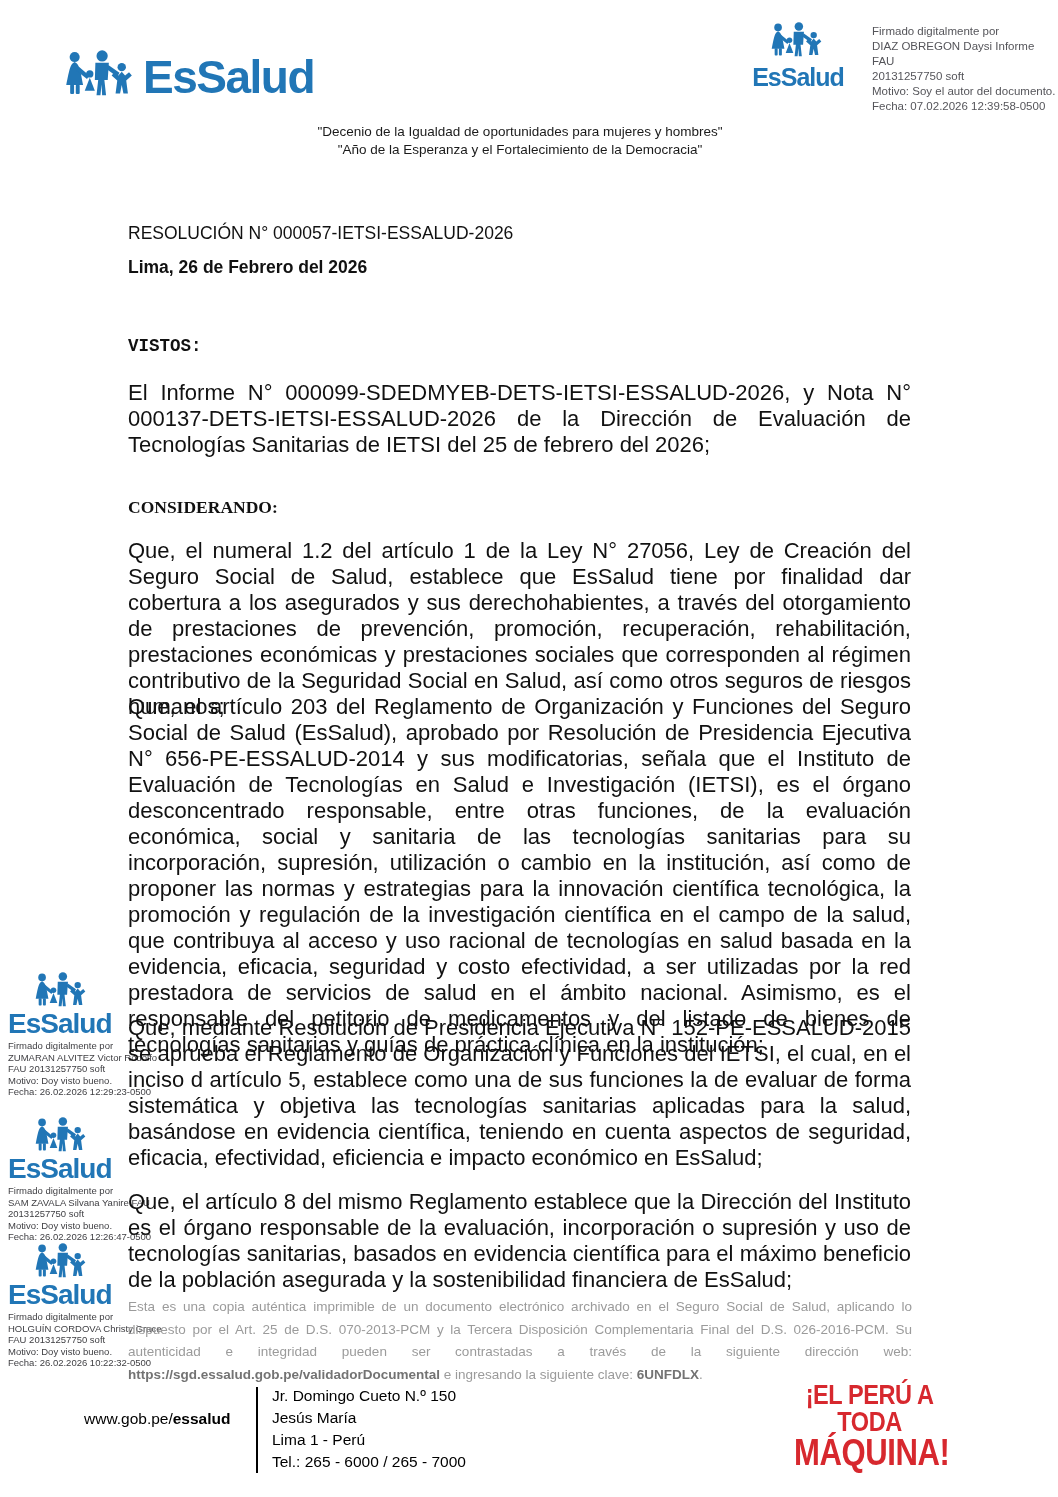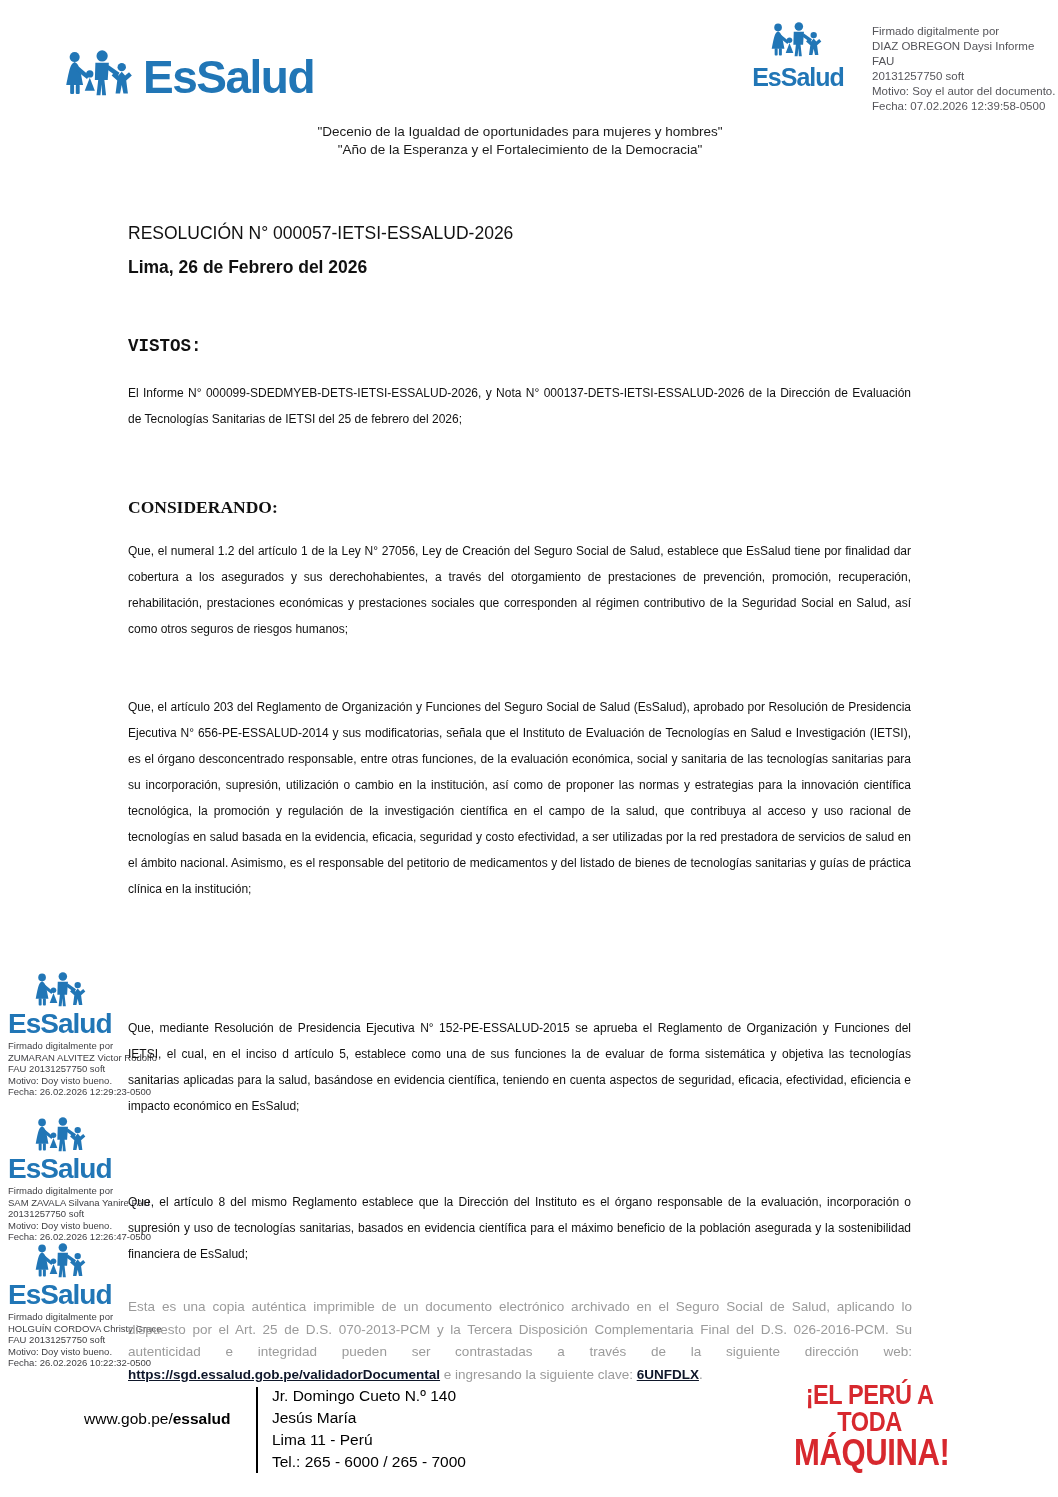--- a/index.html
+++ b/index.html
@@ -25,38 +25,38 @@
   .quotes { position:absolute; left:0; top:123px; width:1040px; text-align:center;
             font-size:13.5px; line-height:18px; color:#1a1a1a; }
   
   .doc { position:absolute; left:128px; top:220px; width:783px; font-size:17px; line-height:26px; z-index:2; }
   .doc-title { font-weight:400; font-size:17.5px; }
   .doc-date  { font-weight:700; font-size:17.5px; margin-top:8px; }
   .sec-head  { font-weight:700; }
   .vistos-head { position:absolute; left:128px; top:336px; font-size:17.5px;font-family:Liberation Mono, monospace; }
   .vistos-p    { position:absolute; left:128px; top:380px; width:783px; }
   .consid-head { position:absolute; left:128px; top:497px; font-size:17.5px;font-family:Liberation Serif, serif; }
-  .para { position:absolute; left:128px; width:783px; font-size:12px; line-height:26px;
+  .para { position:absolute; left:128px; width:783px; font-size:22px; line-height:26px;
           text-align:justify; z-index:2; }
   .p1 { top:538px; }
   .p2 { top:694px; }
   .p3 { top:1015px; }
   .p4 { top:1144px;margin-top:45px; }
   
   .stamp { position:absolute; left:8px; width:120px; z-index:1; }
   .stamp .logo-ic { width:56px; height:38px; margin-left:26px; display:block; }
   .stamp .logo-word { font-size:28px; letter-spacing:-1px; display:block; margin-top:0; }
   .stamp .stamp-lines { font-size:9.5px; line-height:11.5px; color:#3e3e42; white-space:nowrap; margin-top:2px; }
   .stamp1 { top:972px; }
   .stamp2 { top:1117px; }
   .stamp3 { top:1243px; }
   
   .disclaimer { position:absolute; left:128px; top:1296px; width:784px; z-index:2;
                 font-size:13.5px; line-height:22.5px; color:#9b9b9b; text-align:justify; }
-  .disclaimer b { color:#0f172a;text-decoration:underline; }
+  .disclaimer b { color:#737373; }
   
   .f-web { position:absolute; left:84px; top:1410px; font-size:15.5px; color:#000; }
   .f-web b { font-weight:700; }
   .f-divider { position:absolute; left:256px; top:1387px; width:2px; height:86px; background:#000; }
   .f-address { position:absolute; left:272px; top:1385px; font-size:15.5px; line-height:22px; color:#000; }
   .slogan { position:absolute; left:794px; top:1382px; width:180px; text-align:center;
             color:#D7282E; font-weight:700; transform:scaleX(0.84); transform-origin:left top;
             line-height:0.95; letter-spacing:-0.5px; }
   .slogan .l1 { font-size:28px; display:block; }
   .slogan .l2 { font-size:37px; display:block; }
@@ -173,23 +173,23 @@
     </div>
   </div>
 
   <p class="disclaimer"><span>Esta es una copia auténtica imprimible de un documento electrónico archivado en el Seguro Social de Salud, aplicando lo dispuesto por el Art. 25 de D.S. 070-2013-PCM y la Tercera Disposición Complementaria Final del D.S. 026-2016-PCM. Su autenticidad e integridad pueden ser contrastadas a través de la siguiente dirección web: </span><b>https://sgd.essalud.gob.pe/validadorDocumental</b><span> e ingresando la siguiente clave: </span><b>6UNFDLX</b><span>.</span></p>
 
   <div class="f-web"><span>www.gob.pe/</span><b>essalud</b></div>
 
   <div class="f-divider"></div>
 
   <div class="f-address">
-    <div>Jr. Domingo Cueto N.º 140</div>
+    <div>Jr. Domingo Cueto N.º 150</div>
     <div>Jesús María</div>
-    <div>Lima 11 - Perú</div>
+    <div>Lima 1 - Perú</div>
     <div>Tel.: 265 - 6000 / 265 - 7000</div>
   </div>
 
   <div class="slogan">
     <span class="l1">¡EL PERÚ A TODA</span>
     <span class="l2">MÁQUINA!</span>
   </div>
 
 </div>
 

